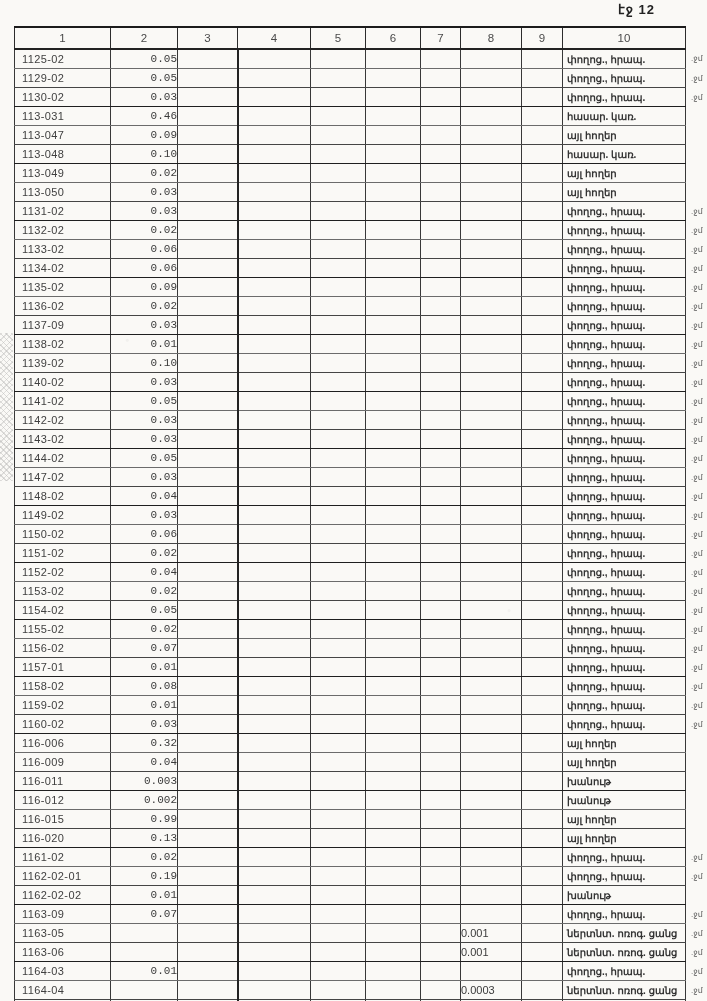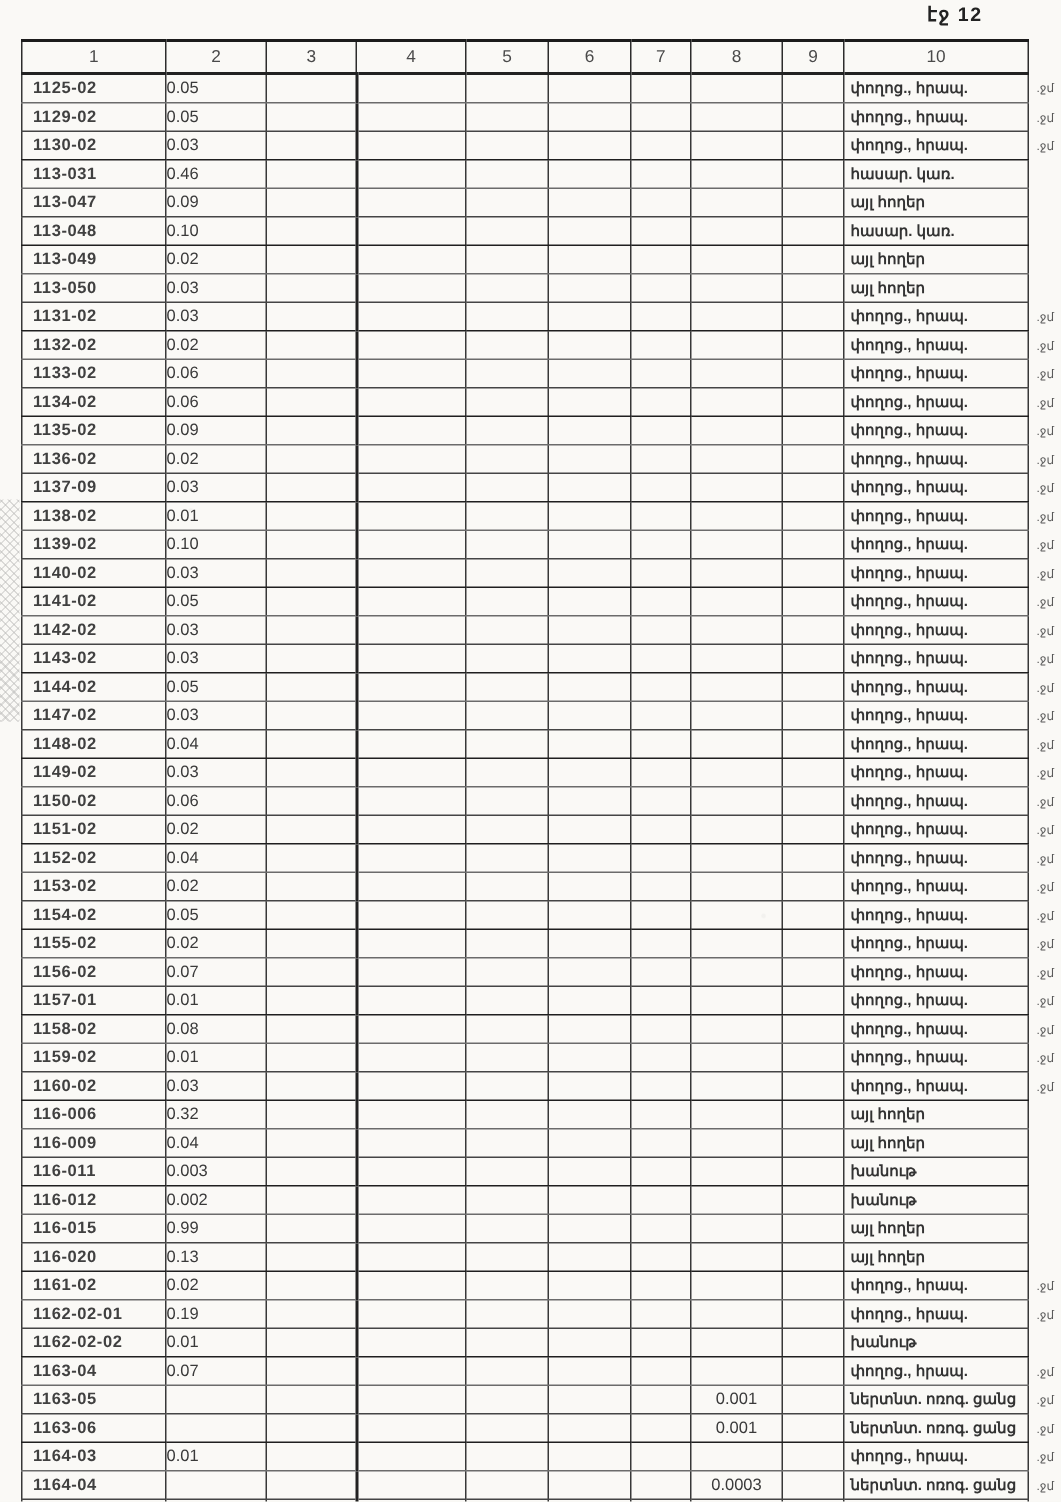--- a/index.html
+++ b/index.html
@@ -36,34 +36,34 @@
   thead th {
     height:20px; font-size:11.5px; font-weight:normal; color:#4a4a4a;
     text-align:center; vertical-align:middle;
     border:1px solid #2c2c2c; border-top:2px solid #1c1c1c; border-bottom:2px solid #222;
   }
   tbody td {
     height:18px; font-size:11px; vertical-align:middle;
     border:1px solid #383838;
   }
   tbody td.c1 { padding-left:7px; color:#404040; letter-spacing:.4px; }
-  tbody td.c2 { text-align:left; color:#3a3a3a; }
-  tbody td.c8 { text-align:center; color:#3a3a3a; }
+  tbody td.c2 { text-align:right; color:#3a3a3a;font-family:Liberation Mono, monospace; }
+  tbody td.c8 { text-align:left; color:#3a3a3a; }
   tbody td.c10 { padding-left:4px; font-size:10px; color:#333;font-weight:bold; }
   tbody td.c4 { border-left:2px solid #222; }
   td.cfrag, th.cfrag {
     border:none !important; background:transparent;
     font-size:8px; color:#5a5a5a; padding-left:5px; text-align:left;
   }
   
   tbody tr:nth-child(3n)   td:not(.cfrag) { border-bottom-color:#1f1f1f; }
   tbody tr:nth-child(3n+1) td:not(.cfrag) { border-bottom-color:#6b6b6b; }
   tbody tr:nth-child(3n+2) td:not(.cfrag) { border-bottom-color:#454545; }
   tbody tr:last-child td:not(.cfrag) { border-bottom:2px solid #1a1a1a; }
-  tbody td.c1:not(:empty) { font-weight:700; }
+  tbody td.c1:not(:empty) { font-weight:400; }
 </style>
 </head>
 <body>
 
 <div class="page">
   <div class="page-label">էջ 12</div>
   <div class="scan-noise"></div>
 
   <table class="sheet">
     <colgroup>
@@ -719,21 +719,21 @@
     <td class="c5"></td>
     <td class="c6"></td>
     <td class="c7"></td>
     <td class="c8"></td>
     <td class="c9"></td>
     <td class="c10">խանութ</td>
     <td class="cfrag"></td>
   </tr>
 
   <tr>
-    <td class="c1">1163-04</td>
+    <td class="c1">1163-09</td>
     <td class="c2">0.07</td>
     <td class="c3"></td>
     <td class="c4"></td>
     <td class="c5"></td>
     <td class="c6"></td>
     <td class="c7"></td>
     <td class="c8"></td>
     <td class="c9"></td>
     <td class="c10">փողոց., հրապ.</td>
     <td class="cfrag">.ջմ</td>

